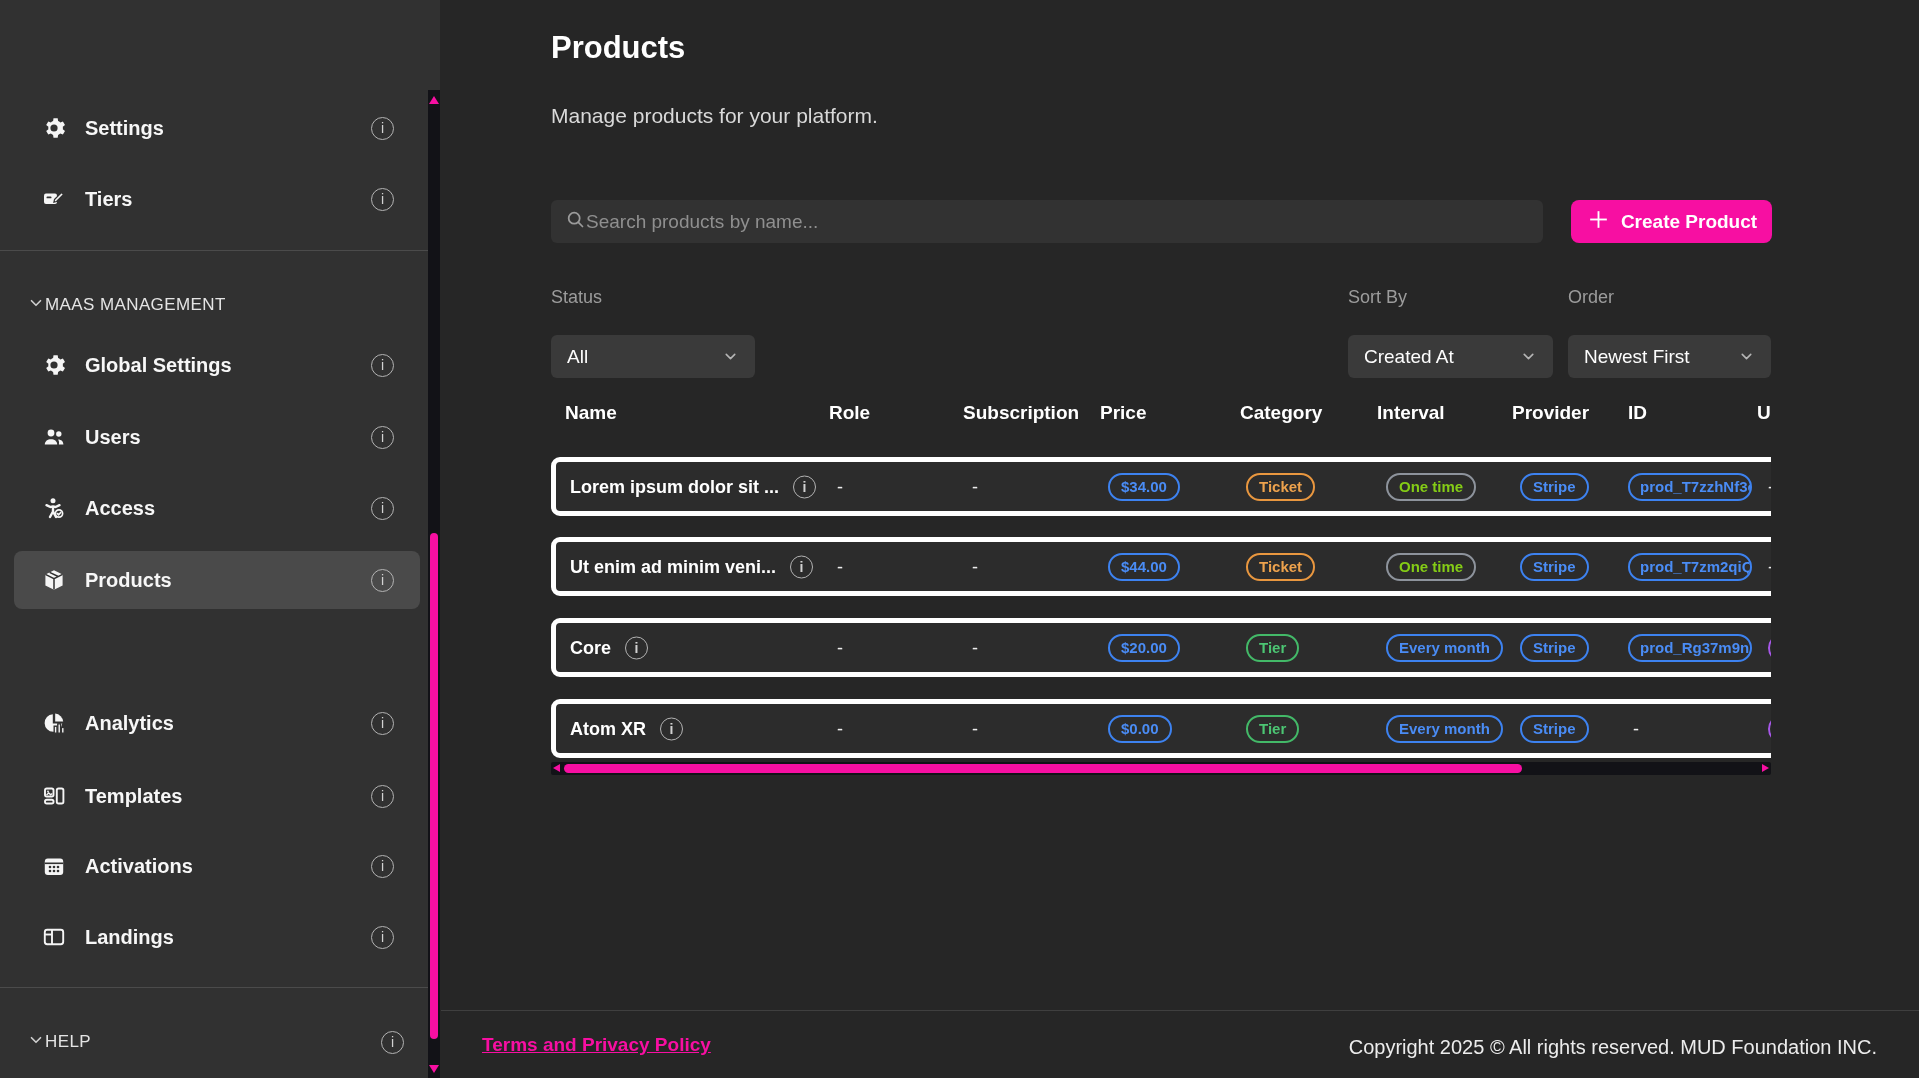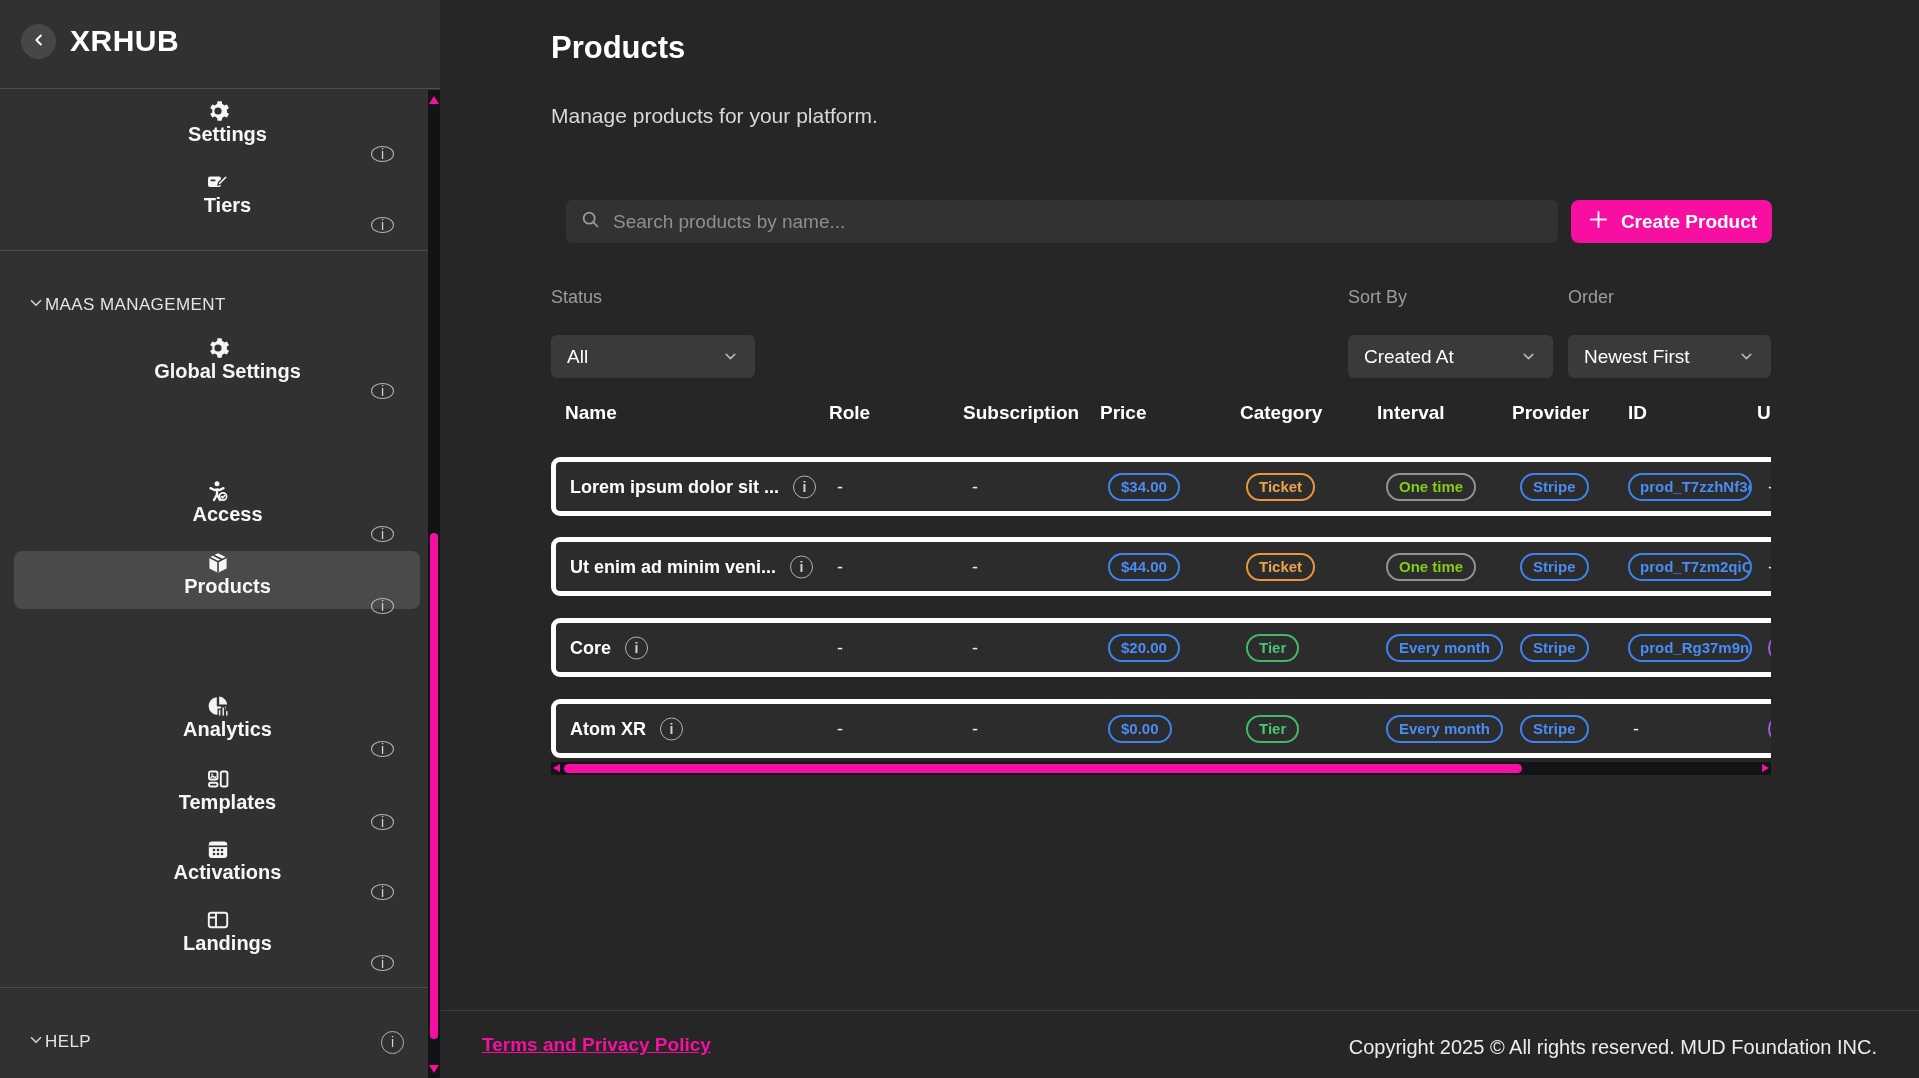--- a/index.html
+++ b/index.html
@@ -8,42 +8,42 @@
     position:relative; width:1919px; height:1078px; background:#262626;
     font-family:"Liberation Sans", sans-serif; color:#f2f2f2; overflow:hidden;
   }
   
   .sidebar { position:absolute; left:0; top:0; width:440px; height:1078px; background:#313131; }
   .sb-header { position:absolute; left:0; top:0; width:440px; height:89px; border-bottom:1px solid #4d4d4d; }
   .back-btn { position:absolute; left:21px; top:24px; width:35px; height:35px; border-radius:50%;
     background:#474747; border:none; cursor:pointer; display:flex; align-items:center; justify-content:center; }
   .brand { position:absolute; left:70px; top:24px; font-size:30px; font-weight:800; letter-spacing:.5px; color:#ffffff; }
   .sb-item { position:absolute; left:14px; width:406px; height:58px; border-radius:8px;
-    display:flex; align-items:center; padding:0 26px 0 28px; cursor:pointer;flex-direction:column; }
+    display:flex; align-items:center; padding:0 26px 0 28px; cursor:pointer; }
   .sb-item.active { background:#4a4a4a; }
   .sb-ico { width:24px; height:24px; display:inline-flex; align-items:center; justify-content:center; flex:0 0 24px; }
   .sb-label { margin-left:19px; font-size:20px; font-weight:600; color:#f7f7f7; }
   .info { width:23px; height:23px; min-width:23px; border:1.5px solid #b3b3b3; border-radius:50%;
     display:inline-flex; align-items:center; justify-content:center; margin-left:auto; cursor:pointer; }
   .info::after { content:"i"; font-size:14px; color:#d2d2d2; line-height:1; }
   .sb-divider { position:absolute; left:0; width:428px; height:1px; background:#4b4b4b; }
   .sb-section { position:absolute; left:27px; width:393px; height:28px; display:flex; align-items:center; cursor:pointer; }
   .sb-section .sec-label { font-size:17px; letter-spacing:.4px; color:#e4e4e4; }
   
   .v-track { position:absolute; left:428px; top:90px; width:12px; height:988px; background:#121217; }
   .v-up { position:absolute; left:1px; top:6px; width:0; height:0;
     border-left:5px solid transparent; border-right:5px solid transparent; border-bottom:8px solid #f70fa2; }
   .v-down { position:absolute; left:1px; bottom:5px; width:0; height:0;
     border-left:5px solid transparent; border-right:5px solid transparent; border-top:8px solid #f70fa2; }
   .v-thumb { position:absolute; left:2px; top:443px; width:8px; height:506px; border-radius:4px; background:#f70fa2; }
   
   .page-title { position:absolute; left:551px; top:30px; font-size:31px; font-weight:700; color:#ffffff; }
   .page-subtitle { position:absolute; left:551px; top:104px; font-size:21px; color:#d9d9d9; }
-  .search-wrap { position:absolute; left:566px; top:200px; width:992px; height:43px; background:#323232;
-    border-radius:6px; display:flex; align-items:center; padding:0 14px; gap:12px; }
+  .search-wrap { position:absolute; left:551px; top:200px; width:992px; height:43px; background:#323232;
+    border-radius:6px; display:flex; align-items:center; padding:0 14px; }
   .search-wrap input { flex:1; background:transparent; border:none; outline:none; color:#eaeaea;
     font-size:19px; font-family:"Liberation Sans", sans-serif; }
   .search-wrap input::placeholder { color:#8f8f8f; }
   .create-btn { position:absolute; left:1571px; top:200px; width:201px; height:43px; border:none; border-radius:8px;
     background:#f70fa2; color:#ffffff; font-size:19px; font-weight:700; font-family:"Liberation Sans", sans-serif;
     display:flex; align-items:center; justify-content:center; gap:10px; cursor:pointer; }
   .flt-label { position:absolute; font-size:18px; color:#9c9c9c; }
   .select { position:absolute; top:318px; height:43px; background:#3a3a3a; border-radius:6px;
     display:flex; align-items:center; padding:0 16px; font-size:19px; color:#fdfdfd; cursor:pointer;margin-top:17px; }
   .select .chev { margin-left:auto; display:inline-flex; }
@@ -77,30 +77,20 @@
   .footer-link { position:absolute; left:482px; top:1034px; font-size:19px; font-weight:700;
     color:#f70fa2; text-decoration:underline; cursor:pointer; }
   .footer-copy { position:absolute; right:42px; top:1036px; font-size:20px; color:#ececec; }
 </style>
 </head>
 <body>
 
 <div id="app">
 
   <aside class="sidebar">
-    <div class="sb-header">
-      <button class="back-btn">
-        <span>
-          <svg viewBox="0 0 24 24" width="18" height="18">
-              <polyline points="14.5,6 8.5,12 14.5,18" fill="none" stroke="#ffffff" stroke-width="2.6" stroke-linecap="round" stroke-linejoin="round"></polyline>
-            </svg>
-        </span>
-      </button>
-      <span class="brand">XRHUB</span>
-    </div>
 
     <div class="sb-item" style="top:99px">
       <span class="sb-ico">
         <svg viewBox="0 0 24 24" width="24" height="24">
             <path fill="#f5f5f5" fill-rule="evenodd" d="M12 15.6a3.6 3.6 0 1 1 0-7.2 3.6 3.6 0 0 1 0 7.2zm8.8-2.3c.1-.4.1-.9.1-1.3s0-.9-.1-1.3l2.2-1.7-2.1-3.6-2.6 1a8.3 8.3 0 0 0-2.2-1.3l-.4-2.8h-4.2l-.4 2.8c-.8.3-1.5.8-2.2 1.3l-2.6-1-2.1 3.6 2.2 1.7c-.1.4-.1.9-.1 1.3s0 .9.1 1.3l-2.2 1.7 2.1 3.6 2.6-1c.7.5 1.4 1 2.2 1.3l.4 2.8h4.2l.4-2.8c.8-.3 1.5-.8 2.2-1.3l2.6 1 2.1-3.6-2.2-1.7z"></path>
           </svg>
       </span>
       <span class="sb-label">Settings</span>
       <span class="info"></span>
     </div>
@@ -131,20 +121,32 @@
     <div class="sb-item" style="top:336px">
       <span class="sb-ico">
         <svg viewBox="0 0 24 24" width="24" height="24">
             <path fill="#f5f5f5" fill-rule="evenodd" d="M12 15.6a3.6 3.6 0 1 1 0-7.2 3.6 3.6 0 0 1 0 7.2zm8.8-2.3c.1-.4.1-.9.1-1.3s0-.9-.1-1.3l2.2-1.7-2.1-3.6-2.6 1a8.3 8.3 0 0 0-2.2-1.3l-.4-2.8h-4.2l-.4 2.8c-.8.3-1.5.8-2.2 1.3l-2.6-1-2.1 3.6 2.2 1.7c-.1.4-.1.9-.1 1.3s0 .9.1 1.3l-2.2 1.7 2.1 3.6 2.6-1c.7.5 1.4 1 2.2 1.3l.4 2.8h4.2l.4-2.8c.8-.3 1.5-.8 2.2-1.3l2.6 1 2.1-3.6-2.2-1.7z"></path>
           </svg>
       </span>
       <span class="sb-label">Global Settings</span>
       <span class="info"></span>
     </div>
 
+    <div class="sb-item" style="top:408px">
+      <span class="sb-ico">
+        <svg viewBox="0 0 24 24" width="24" height="24" fill="#f5f5f5">
+            <circle cx="9" cy="8" r="3.4"></circle>
+            <path d="M2.8 19.5c0-3.4 2.8-5.3 6.2-5.3s6.2 1.9 6.2 5.3z"></path>
+            <circle cx="16.8" cy="9" r="2.7"></circle>
+            <path d="M16.2 14.5c3 .1 5.2 1.9 5.2 5h-4.5a7 7 0 0 0-.7-5z"></path>
+          </svg>
+      </span>
+      <span class="sb-label">Users</span>
+      <span class="info"></span>
+    </div>
 
     <div class="sb-item" style="top:479px">
       <span class="sb-ico">
         <svg viewBox="0 0 24 24" width="24" height="24">
             <circle cx="11" cy="4.8" r="2.5" fill="#f5f5f5"></circle>
             <path d="M4.5 9.2L8.5 11l2.5-.6 2.5.6 4-1.8M11 11v4.5M11 15.5L8 21M11 15.5L14 21" stroke="#f5f5f5" stroke-width="2.4" fill="none" stroke-linecap="round"></path>
             <circle cx="17" cy="17.5" r="3.6" fill="#313131" stroke="#f5f5f5" stroke-width="1.7"></circle>
             <path d="M15.4 17.6l1.3 1.2 2-2.3" stroke="#f5f5f5" stroke-width="1.7" fill="none" stroke-linecap="round"></path>
           </svg>
       </span>

